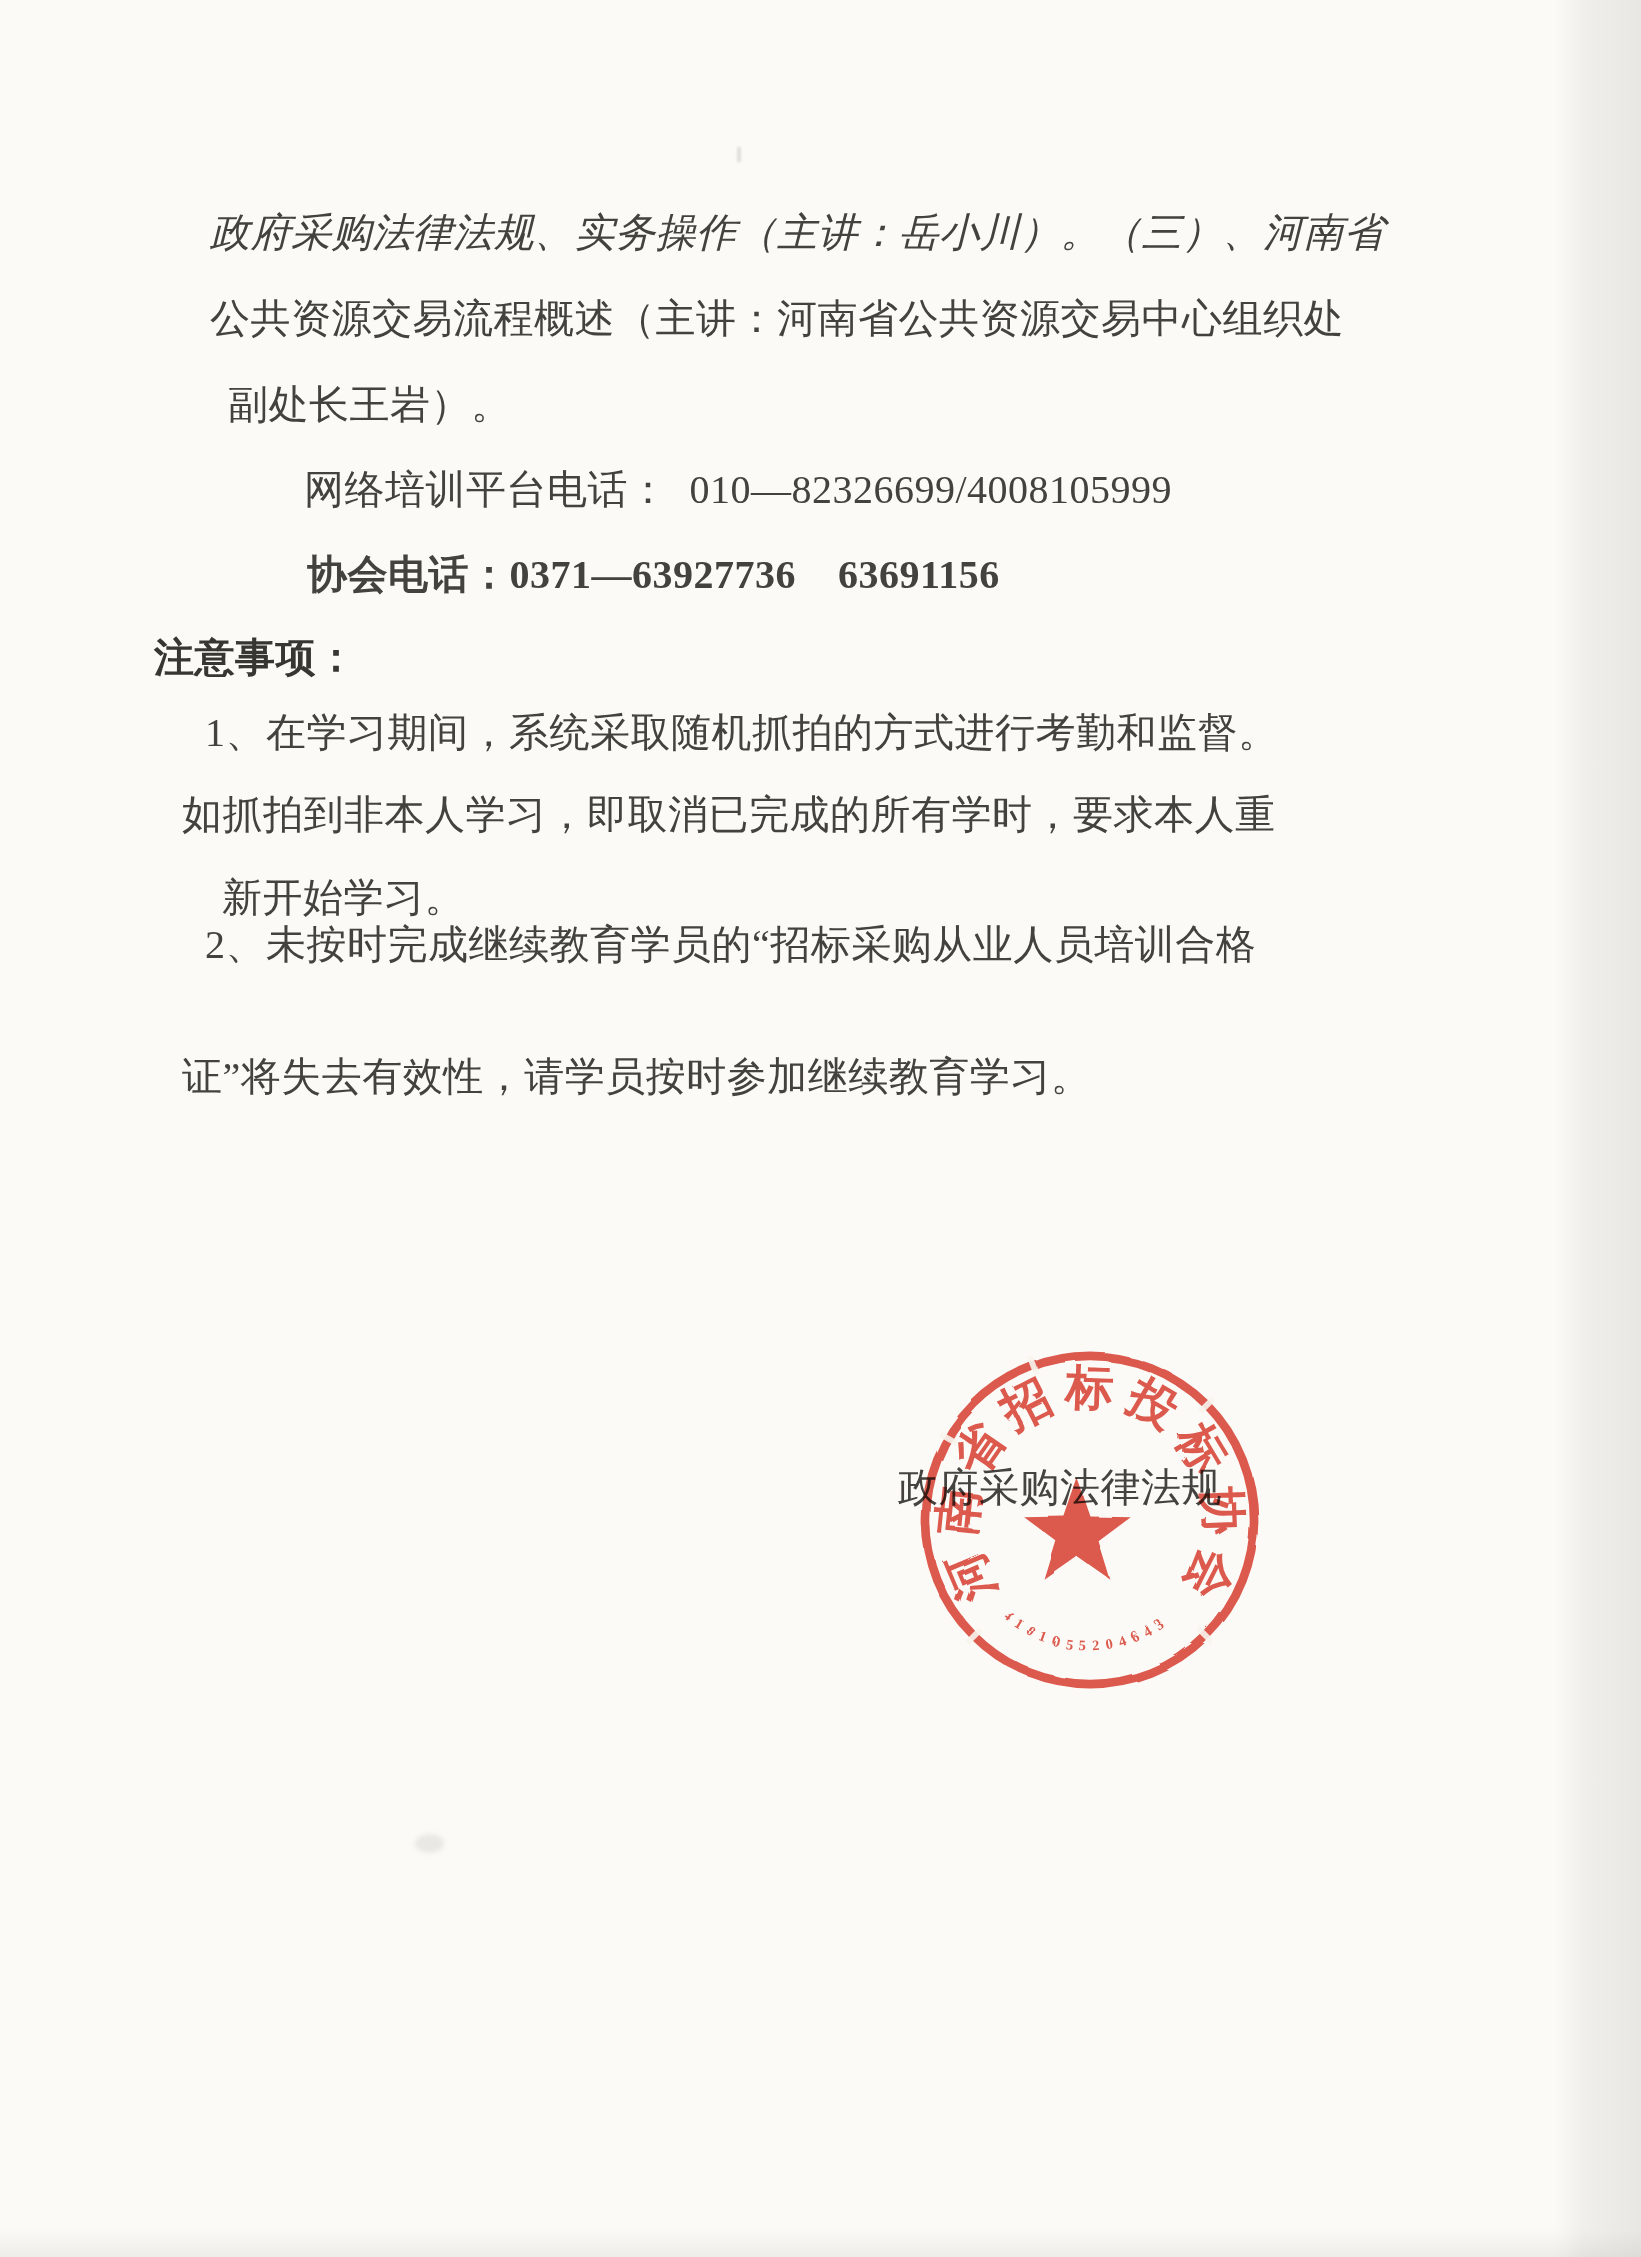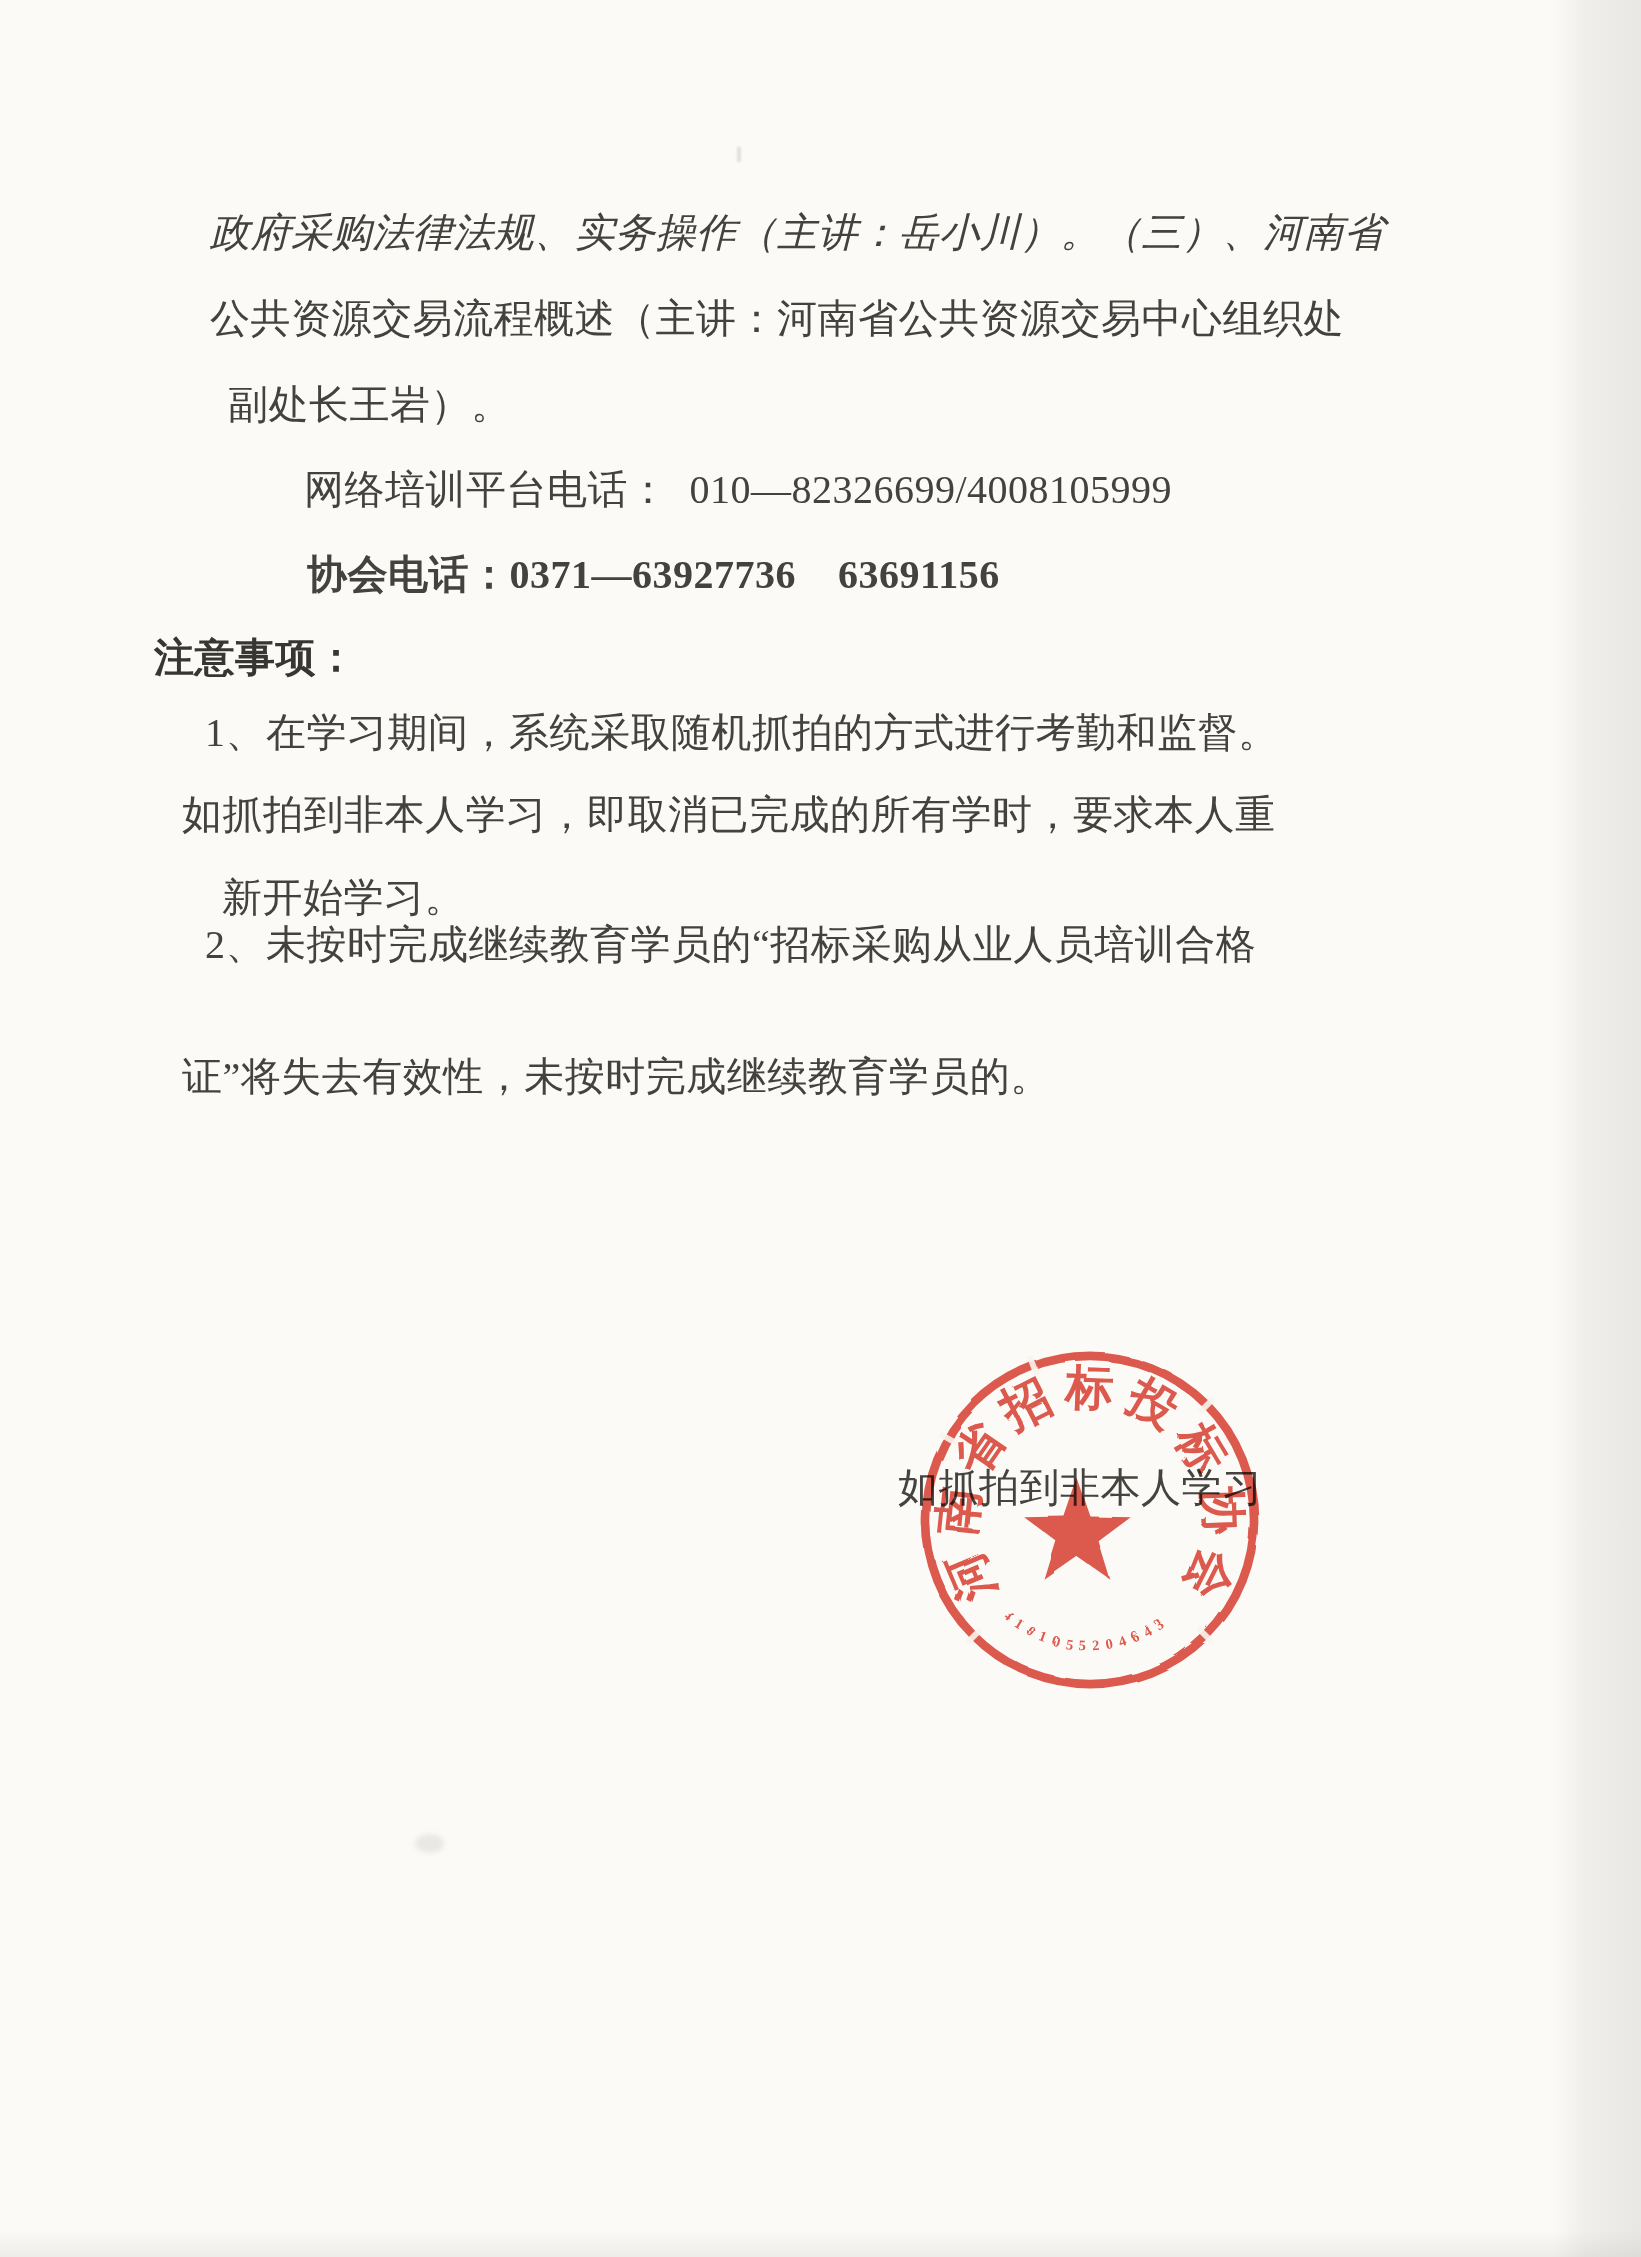--- a/index.html
+++ b/index.html
@@ -89,24 +89,24 @@
     <div class="line l1">政府采购法律法规、实务操作（主讲：岳小川）。（三）、河南省</div>
     <div class="line l2">公共资源交易流程概述（主讲：河南省公共资源交易中心组织处</div>
     <div class="line l3">副处长王岩）。</div>
     <div class="line l4">网络培训平台电话：  010—82326699/4008105999</div>
     <div class="line l5">协会电话：0371—63927736    63691156</div>
     <div class="line l6">注意事项：</div>
     <div class="line l7">1、在学习期间，系统采取随机抓拍的方式进行考勤和监督。</div>
     <div class="line l8">如抓拍到非本人学习，即取消已完成的所有学时，要求本人重</div>
     <div class="line l9">新开始学习。</div>
     <div class="line l10">2、未按时完成继续教育学员的“招标采购从业人员培训合格</div>
-    <div class="line l11">证”将失去有效性，未按时完成继续教育学员的。</div>
+    <div class="line l11">证”将失去有效性，请学员按时参加继续教育学习。</div>
   </div>
 
-  <div class="sig-org">如抓拍到非本人学习</div>
+  <div class="sig-org">政府采购法律法规</div>
 
   <div class="stamp">
     <svg viewBox="0 0 400 400" xmlns="http://www.w3.org/2000/svg">
       <defs>
         <filter id="rough" x="-10%" y="-10%" width="120%" height="120%">
           <feTurbulence type="fractalNoise" baseFrequency="0.015 0.015" numOctaves="2" seed="7" result="t"></feTurbulence>
           <feDisplacementMap in="SourceGraphic" in2="t" scale="5"></feDisplacementMap>
         </filter>
         <path id="arcTop" d="M 108.1 277.2 A 120 120 0 1 1 291.9 277.2" fill="none"></path>
         <path id="arcBottom" d="M 99.7 290.3 A 135 135 0 0 0 300.3 290.3" fill="none"></path>

